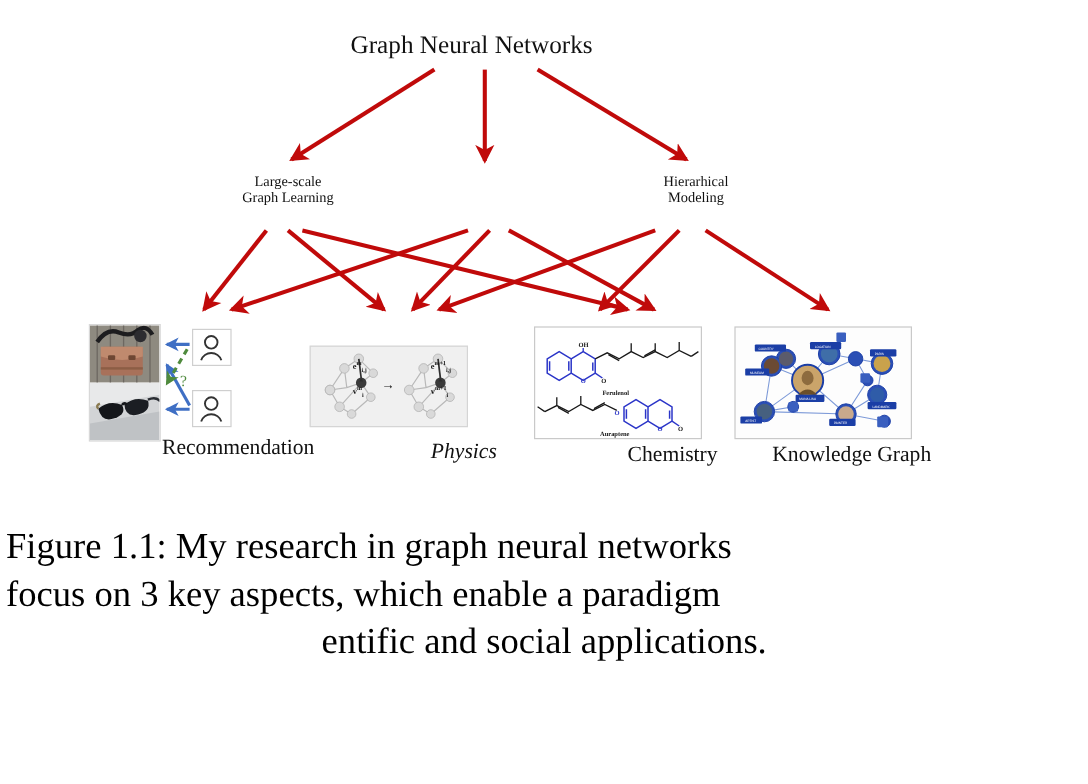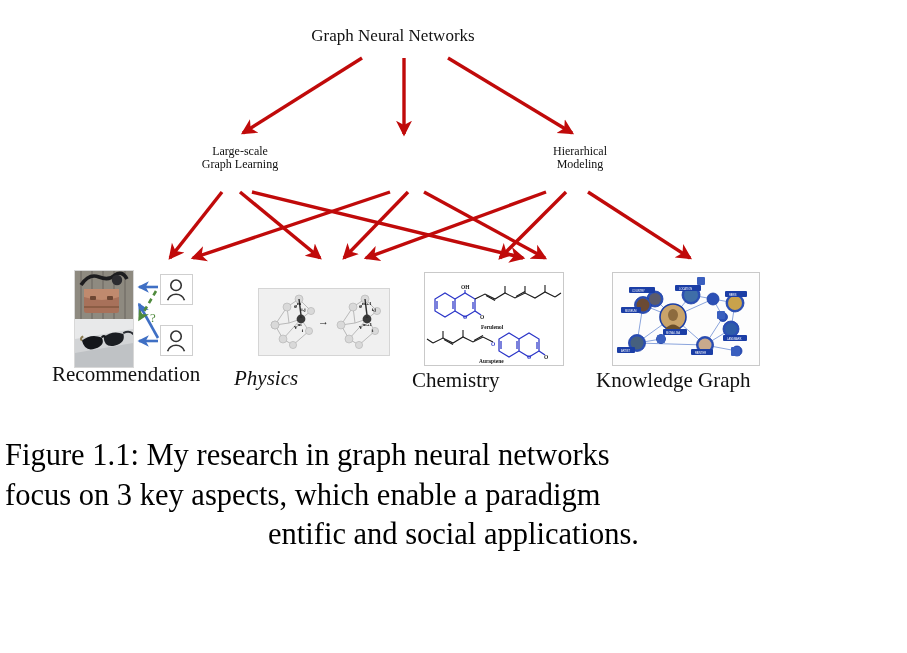--- a/index.html
+++ b/index.html
@@ -11,28 +11,28 @@
   }
   #figure{
     position:absolute;left:0;top:0;width:907px;height:420px;
   }
   #arrow-layer{position:absolute;left:0;top:0;width:907px;height:420px;pointer-events:none;}
 
   .node-label{
     position:absolute;text-align:center;line-height:1.12;
     font-size:12px;color:#111;white-space:pre-line;
   }
-  #root-node{left:283px;top:26px;width:220px;font-size:17px;}
+  #root-node{left:283px;top:26px;width:220px;font-size:21px;}
   #aspect-0{left:160px;top:145px;width:160px;}
   #aspect-1{left:330px;top:145px;width:166px;}
   #aspect-2{left:510px;top:145px;width:140px;}
 
   .panel{position:absolute;}
   .panel-caption{
-    position:absolute;text-align:left;font-size:21px;color:#111;
+    position:absolute;text-align:right;font-size:18px;color:#111;
     white-space:nowrap;
   }
 
   
   #panel-recommendation{left:70px;top:268px;width:175px;height:100px;}
   #rec-photos{
     position:absolute;left:4px;top:2px;width:60px;height:98px;
     border:1px solid #d8d8d8;box-sizing:border-box;
   }
   #photo-bag{position:absolute;left:0;top:0;width:58px;height:48px;overflow:hidden;}
@@ -48,21 +48,21 @@
   #panel-physics{left:258px;top:288px;width:132px;height:68px;}
   #physics-frame{width:132px;height:68px;background:#f0f0f0;border:1px solid #d5d5d5;box-sizing:border-box;}
   .phys-eq{
     position:absolute;font-size:7px;font-weight:bold;color:#111;
     font-family:"Liberation Serif",serif;
   }
   .phys-eq sub{font-size:5px;}
   .phys-eq sup{font-size:5px;}
 
   
-  #panel-chemistry{left:424px;top:272px;width:152px;height:94px;}
+  #panel-chemistry{left:445px;top:272px;width:152px;height:94px;}
   #chem-frame{width:140px;height:94px;background:#fff;border:1px solid #c9c9c9;box-sizing:border-box;}
 
   
   #panel-kg{left:612px;top:272px;width:148px;height:94px;}
   #kg-frame{width:148px;height:94px;background:#fdfdfd;border:1px solid #c9c9c9;box-sizing:border-box;}
 
   
   #caption{
     position:absolute;left:5px;top:436px;width:897px;
     font-size:30.5px;line-height:1.30;color:#000;

